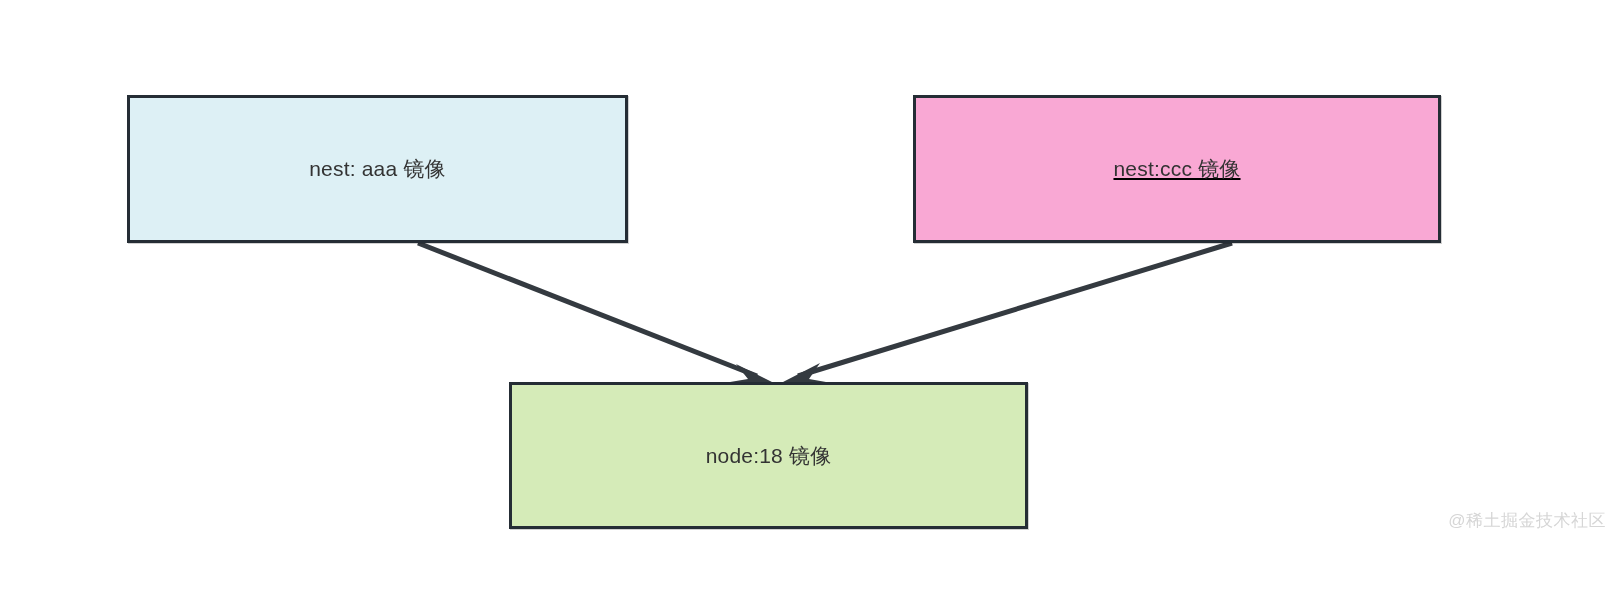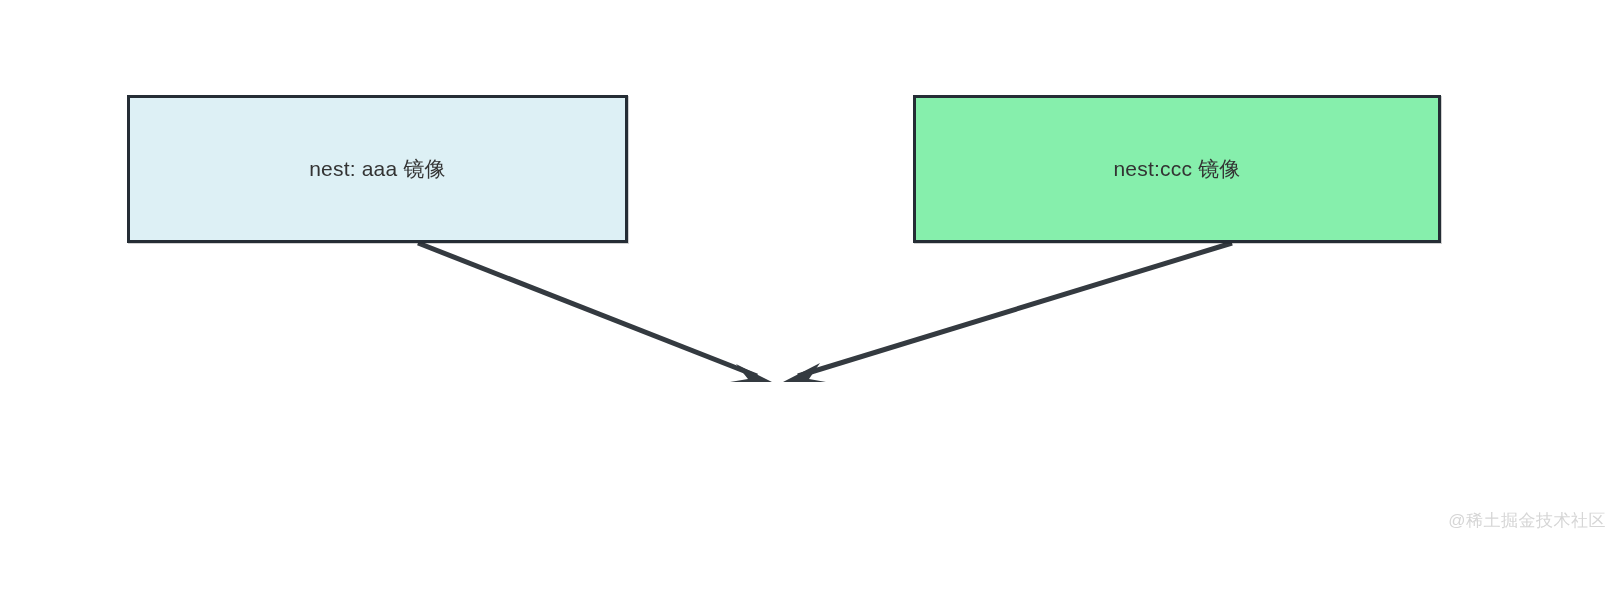--- a/index.html
+++ b/index.html
@@ -47,21 +47,22 @@
     top: 95px;
     width: 501px;
     height: 148px;
     background: #ddf0f5;
   }
   #node-nest-ccc {
     left: 913px;
     top: 95px;
     width: 528px;
     height: 148px;
-    background: #86efac;
+    background: #f9a8d4;
+    text-decoration: underline;
   }
   #node-node18 {
     left: 509px;
     top: 382px;
     width: 519px;
     height: 147px;
     background: #d5ebb8;
   }
   #watermark {
     position: absolute;
@@ -92,16 +93,19 @@
   </svg>
 
   <div class="node" id="node-nest-aaa">
     <span class="node-label">nest: aaa 镜像</span>
   </div>
 
   <div class="node" id="node-nest-ccc">
     <span class="node-label">nest:ccc 镜像</span>
   </div>
 
+  <div class="node" id="node-node18">
+    <span class="node-label">node:18 镜像</span>
+  </div>
 
   <div id="watermark">@稀土掘金技术社区</div>
 
 </div>
 
 </body></html>

